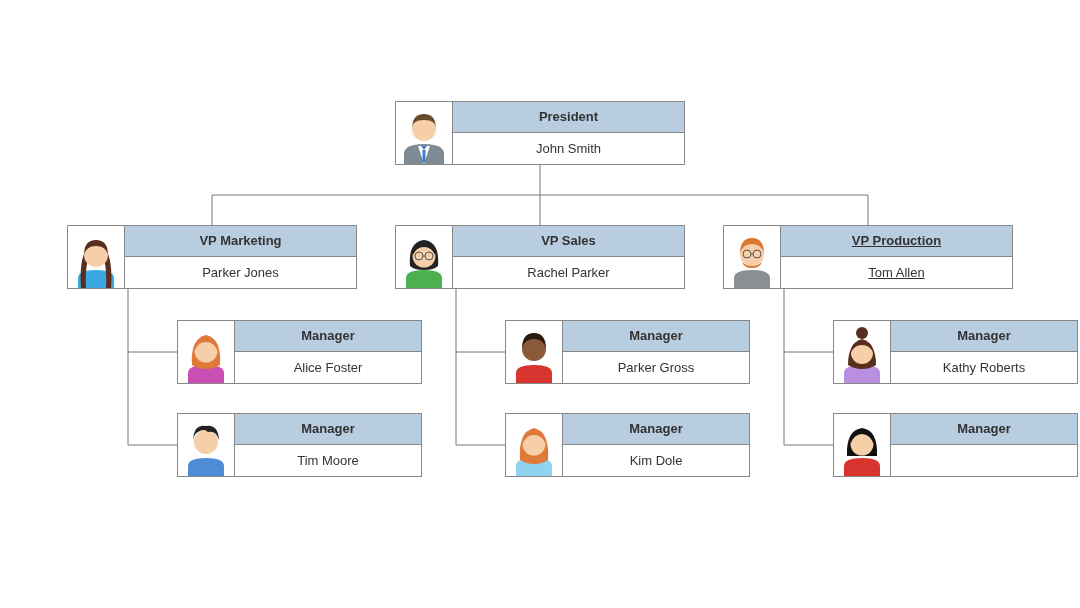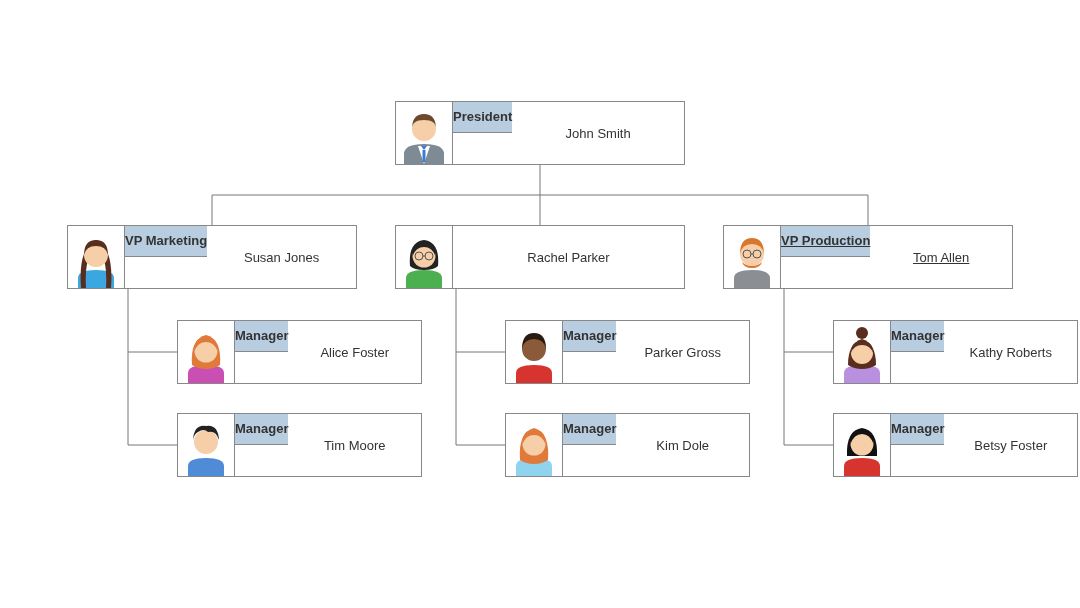--- a/index.html
+++ b/index.html
@@ -27,21 +27,21 @@
     border-right: 1px solid #888;
     background: #fff;
     display: flex;
     align-items: flex-end;
     justify-content: center;
     overflow: hidden;
   }
   .node .texts {
     flex: 1 1 auto;
     display: flex;
-    flex-direction: row;
+    flex-direction: column;
   }
   .node .title {
     background: #b9cde0;
     height: 30px;
     line-height: 30px;
     text-align: center;
     font-weight: bold;
     border-bottom: 1px solid #888;
     color: #333;
   }
@@ -112,37 +112,38 @@
   <div class="avatar">
     <svg width="56" height="62" viewBox="0 0 56 62">
       <path d="M10 62 L10 52 Q10 44 28 44 Q46 44 46 52 L46 62 Z" fill="#3aa7e0"></path>
       <path d="M13 62 Q10 22 28 14 Q46 22 43 62 L38 62 Q40 30 28 22 Q16 30 18 62 Z" fill="#5a2e1e"></path>
       <circle cx="28" cy="29" r="12" fill="#f6cfa8"></circle>
       <path d="M16 29 Q16 14 28 14 Q40 14 40 29 Q38 20 28 20 Q18 20 16 29 Z" fill="#5a2e1e"></path>
     </svg>
   </div>
   <div class="texts">
     <div class="title">VP Marketing</div>
-    <div class="name">Susan Jones</div>
+    <div class="name">Parker Jones</div>
   </div>
 </div>
 
 <div class="node" style="left:395px; top:225px; width:290px;">
   <div class="avatar">
     <svg width="56" height="62" viewBox="0 0 56 62">
       <path d="M10 62 L10 52 Q10 44 28 44 Q46 44 46 52 L46 62 Z" fill="#4caf50"></path>
       <path d="M14 40 Q12 16 28 14 Q44 16 42 40 Q38 44 28 44 Q18 44 14 40 Z" fill="#222"></path>
       <circle cx="28" cy="30" r="11.5" fill="#f6cfa8"></circle>
       <path d="M16.5 30 Q16 16 28 16 Q40 16 39.5 30 Q36 21 28 21 Q20 21 16.5 30 Z" fill="#222"></path>
       <circle cx="23" cy="30" r="4" fill="none" stroke="#555" stroke-width="1"></circle>
       <circle cx="33" cy="30" r="4" fill="none" stroke="#555" stroke-width="1"></circle>
       <line x1="27" y1="30" x2="29" y2="30" stroke="#555" stroke-width="1"></line>
     </svg>
   </div>
   <div class="texts">
+    <div class="title">VP Sales</div>
     <div class="name">Rachel Parker</div>
   </div>
 </div>
 
 <div class="node" style="left:723px; top:225px; width:290px;text-decoration:underline;">
   <div class="avatar">
     <svg width="56" height="62" viewBox="0 0 56 62">
       <path d="M10 62 L10 52 Q10 44 28 44 Q46 44 46 52 L46 62 Z" fill="#8b8f93"></path>
       <circle cx="28" cy="28" r="12" fill="#f6cfa8"></circle>
       <path d="M18 36 Q20 42 28 42 Q36 42 38 36 Q34 40 28 40 Q22 40 18 36 Z" fill="#d9772f"></path>
@@ -236,15 +237,14 @@
   <div class="avatar">
     <svg width="56" height="62" viewBox="0 0 56 62">
       <path d="M10 62 L10 52 Q10 44 28 44 Q46 44 46 52 L46 62 Z" fill="#d7342f"></path>
       <path d="M13 42 Q12 16 28 14 Q44 16 43 42 L13 42 Z" fill="#111"></path>
       <circle cx="28" cy="30" r="11.5" fill="#f6cfa8"></circle>
       <path d="M16.5 30 Q16 16 28 16 Q40 16 39.5 30 Q36 20 28 20 Q20 20 16.5 30 Z" fill="#111"></path>
     </svg>
   </div>
   <div class="texts">
     <div class="title">Manager</div>
-    <div class="name">Betsy Foster</div>
   </div>
 </div>
 
 </body></html>

